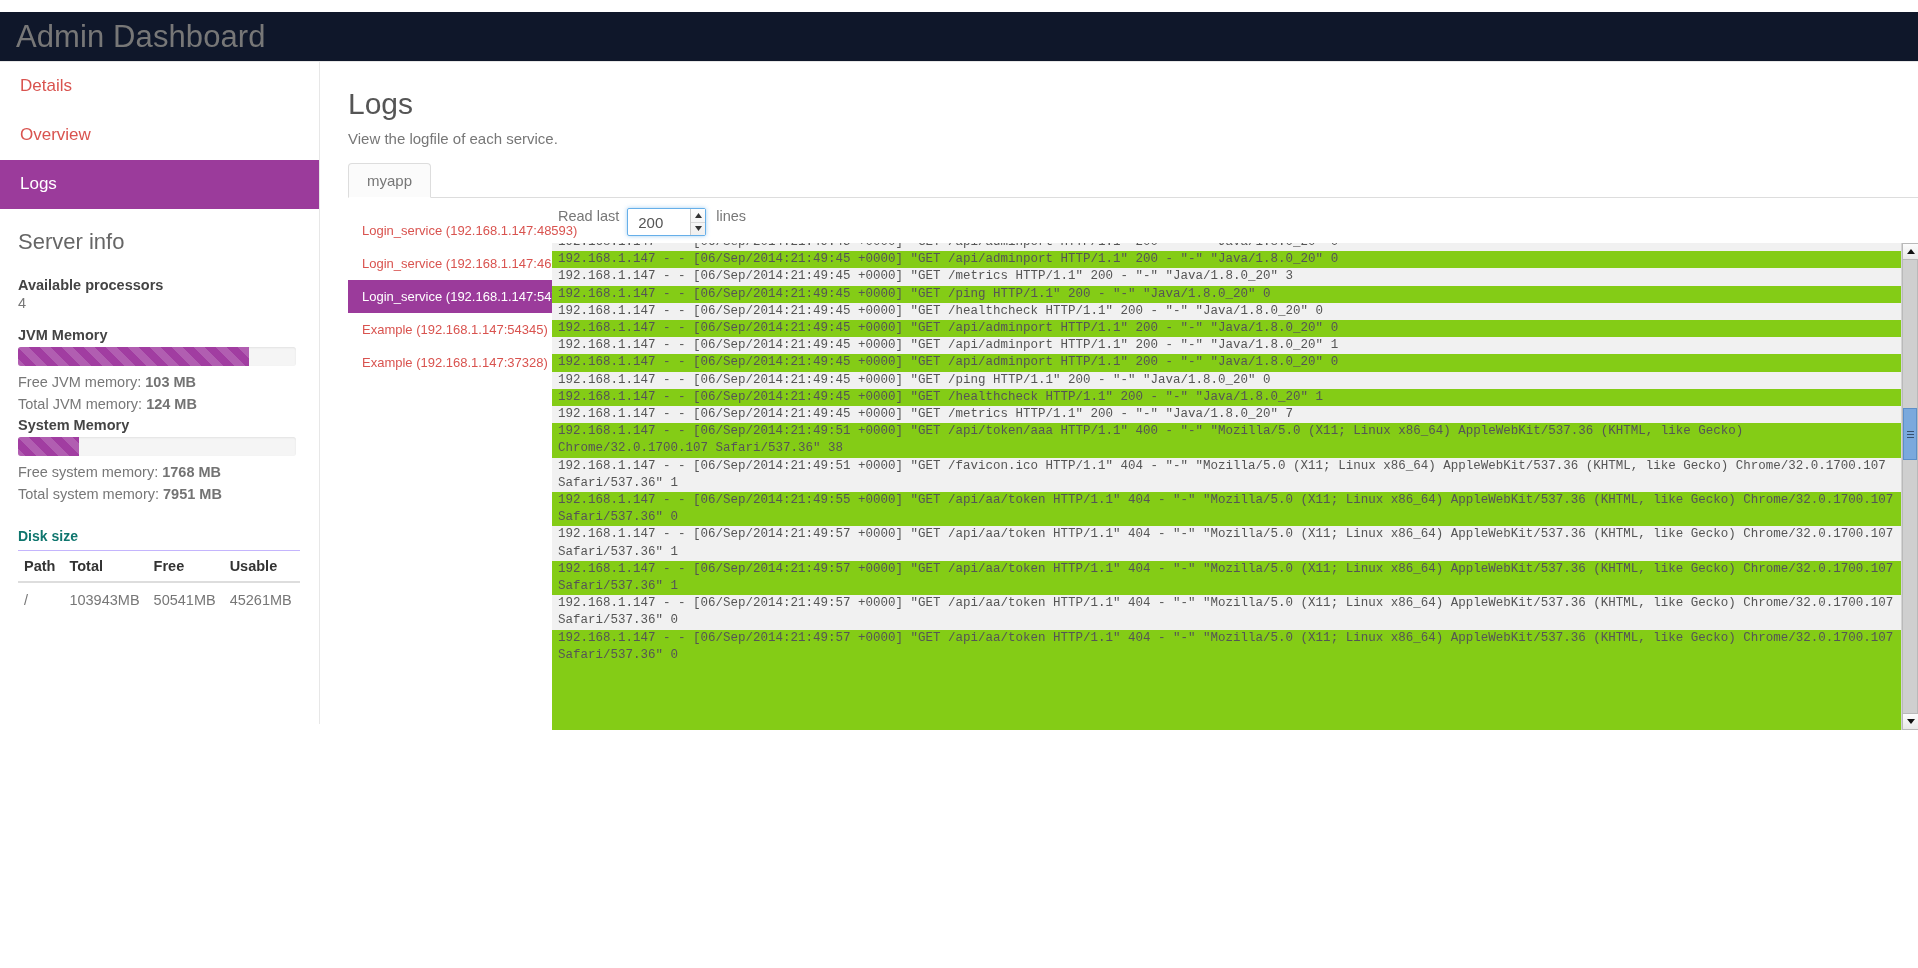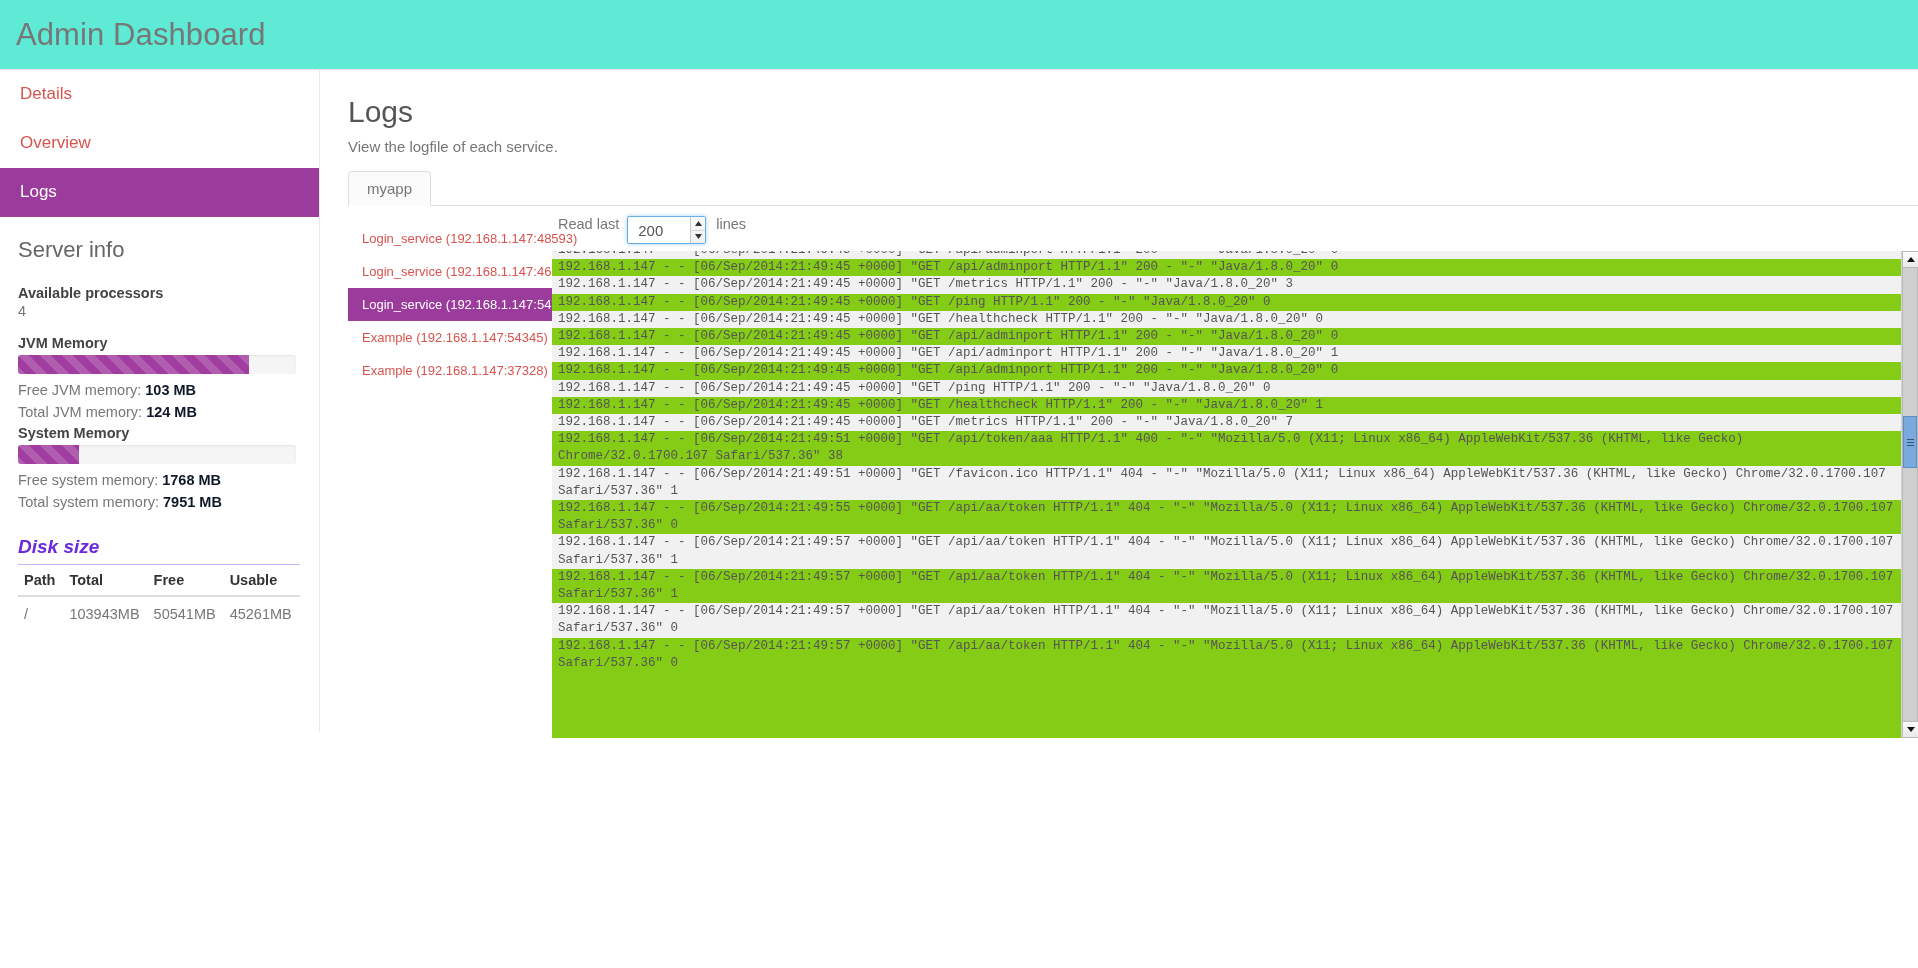--- a/index.html
+++ b/index.html
@@ -8,26 +8,27 @@
     margin: 0; padding: 0;
     width: 1918px; height: 968px;
     background: #ffffff;
     font-family: "Liberation Sans", sans-serif;
     overflow: hidden;
   }
   .app { position: relative; width: 1918px; height: 968px; background: #fff; }
 
   
   .top-header {
-    height: 70px;
+    height: 50px;
     border-bottom: 1px solid #e7e7e7;
     display: flex;
     align-items: center;
     padding-left: 16px;
-    background: #5eead4;
+    background: #0f172a;
+    margin-top: 12px;
   }
   .app-title {
     font-size: 31px;
     color: #777777;
     font-weight: normal;
     line-height: 1;
     letter-spacing: 0.1px;
   }
 
   
@@ -88,28 +89,27 @@
       rgba(255,255,255,.17) 25%, transparent 25%,
       transparent 50%, rgba(255,255,255,.17) 50%,
       rgba(255,255,255,.17) 75%, transparent 75%, transparent);
     background-size: 22px 22px;
   }
   .mem-line {
     font-size: 14.5px;
     color: #777;
     line-height: 1.5;
   }
-  .mem-line b { color: #0f172a; }
+  .mem-line b { color: #737373; }
 
   .disk-head {
-    font-size: 19px;
+    font-size: 14px;
     font-weight: bold;
-    color: #6d28d9;
+    color: #0f766e;
     margin: 22px 0 6px 0;
-    font-style: italic;
   }
   table.disk {
     width: 280px;
     border-collapse: collapse;
     font-size: 14.5px;
   }
   table.disk th {
     text-align: left;
     font-weight: bold;
     color: #333;

